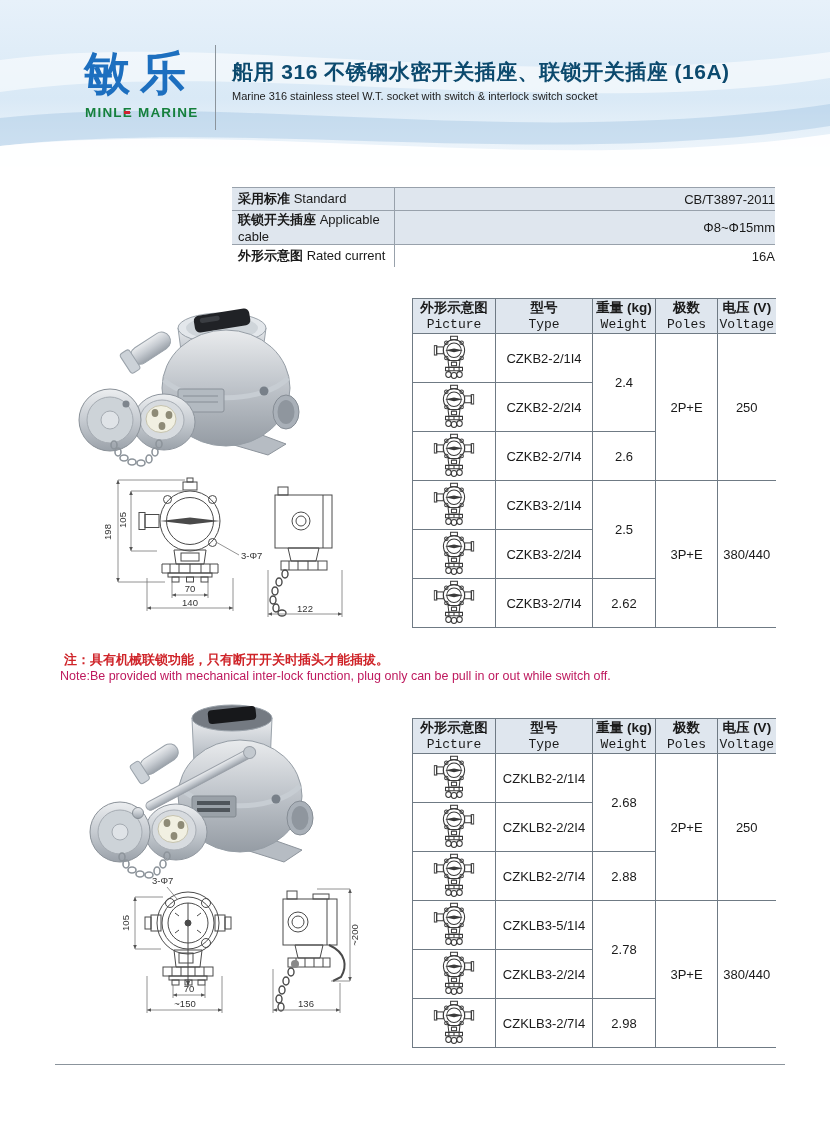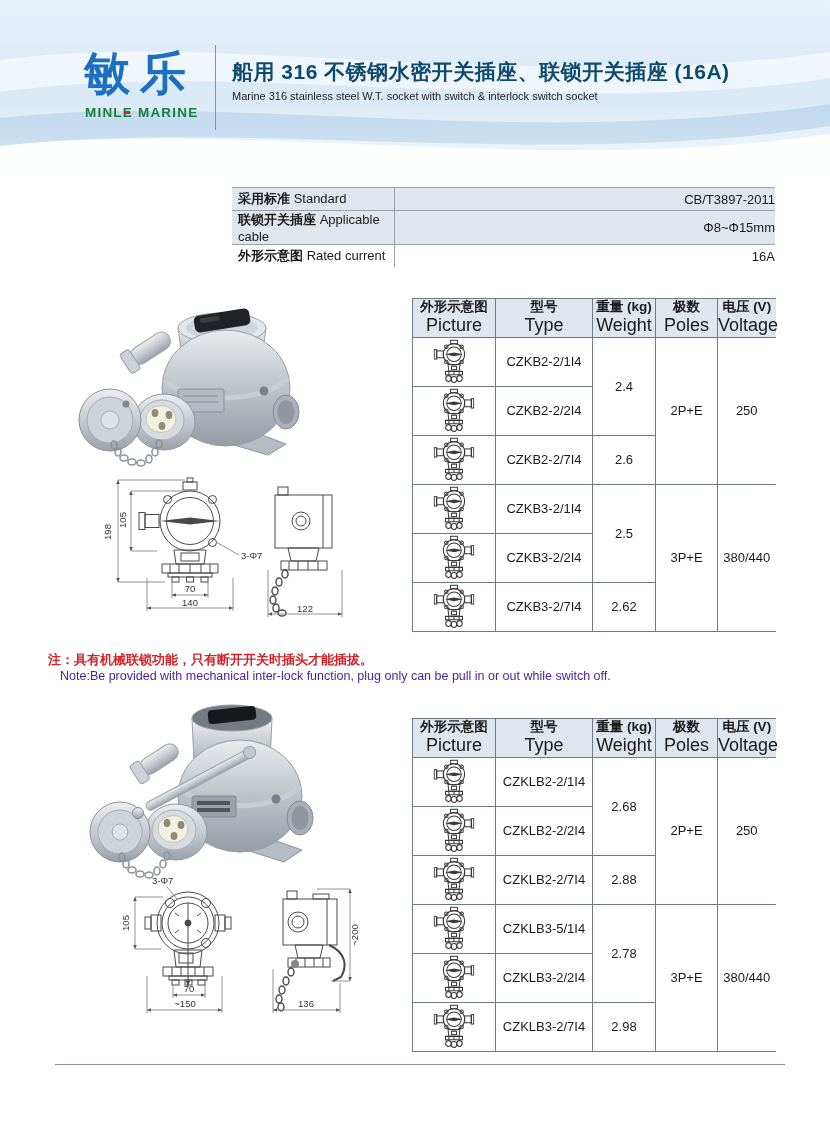--- a/index.html
+++ b/index.html
@@ -22,26 +22,26 @@
   .specs td{height:22px;font-size:13px;border-top:1px solid #98a1ab;padding:0;}
   .specs tr.shaded td{background:#dfe6ee;}
   .specs td.spec-label{width:156px;border-right:1px solid #98a1ab;padding-left:6px;}
   .specs td.spec-value{text-align:right;}
   .cnb{font-weight:bold;}
   
   .ptable{position:absolute;border-collapse:collapse;table-layout:fixed;width:363px;}
   .ptable th,.ptable td{border:1px solid #6f7a84;text-align:center;vertical-align:middle;padding:0;}
   .ptable th:last-child,.ptable td:last-child{border-right:none;}
   .ptable th{background:#dfe6ee;height:34px;font-size:13.5px;line-height:1.2;}
-  .ptable th .en{font-weight:normal;font-size:18px;}
+  .ptable th .en{font-weight:normal;font-size:13px;font-family:Liberation Mono, monospace;}
   .ptable td{height:48px;font-size:13px;}
   svg.thumb{width:42px;height:46px;display:block;margin:0 auto;}
   
-  .note-cn{left:48px;top:651px;font-size:13px;font-weight:bold;color:#cf2429;}
-  .note-en{left:60px;top:669px;font-size:12.5px;color:#4c1d95;}
+  .note-cn{left:64px;top:651px;font-size:13px;font-weight:bold;color:#cf2429;}
+  .note-en{left:60px;top:669px;font-size:12.5px;color:#be185d;}
   .footer-line{left:55px;top:1064px;width:730px;height:1px;background:#8b949c;}
   
   .dim{font-size:9.5px;fill:#333;font-family:"Liberation Sans","DejaVu Sans",sans-serif;}
 </style>
 </head>
 <body>
 
 <svg width="0" height="0" style="position:absolute" aria-hidden="true">
   <defs>
     <linearGradient id="gSteel" x1="0" y1="0" x2="0" y2="1">

